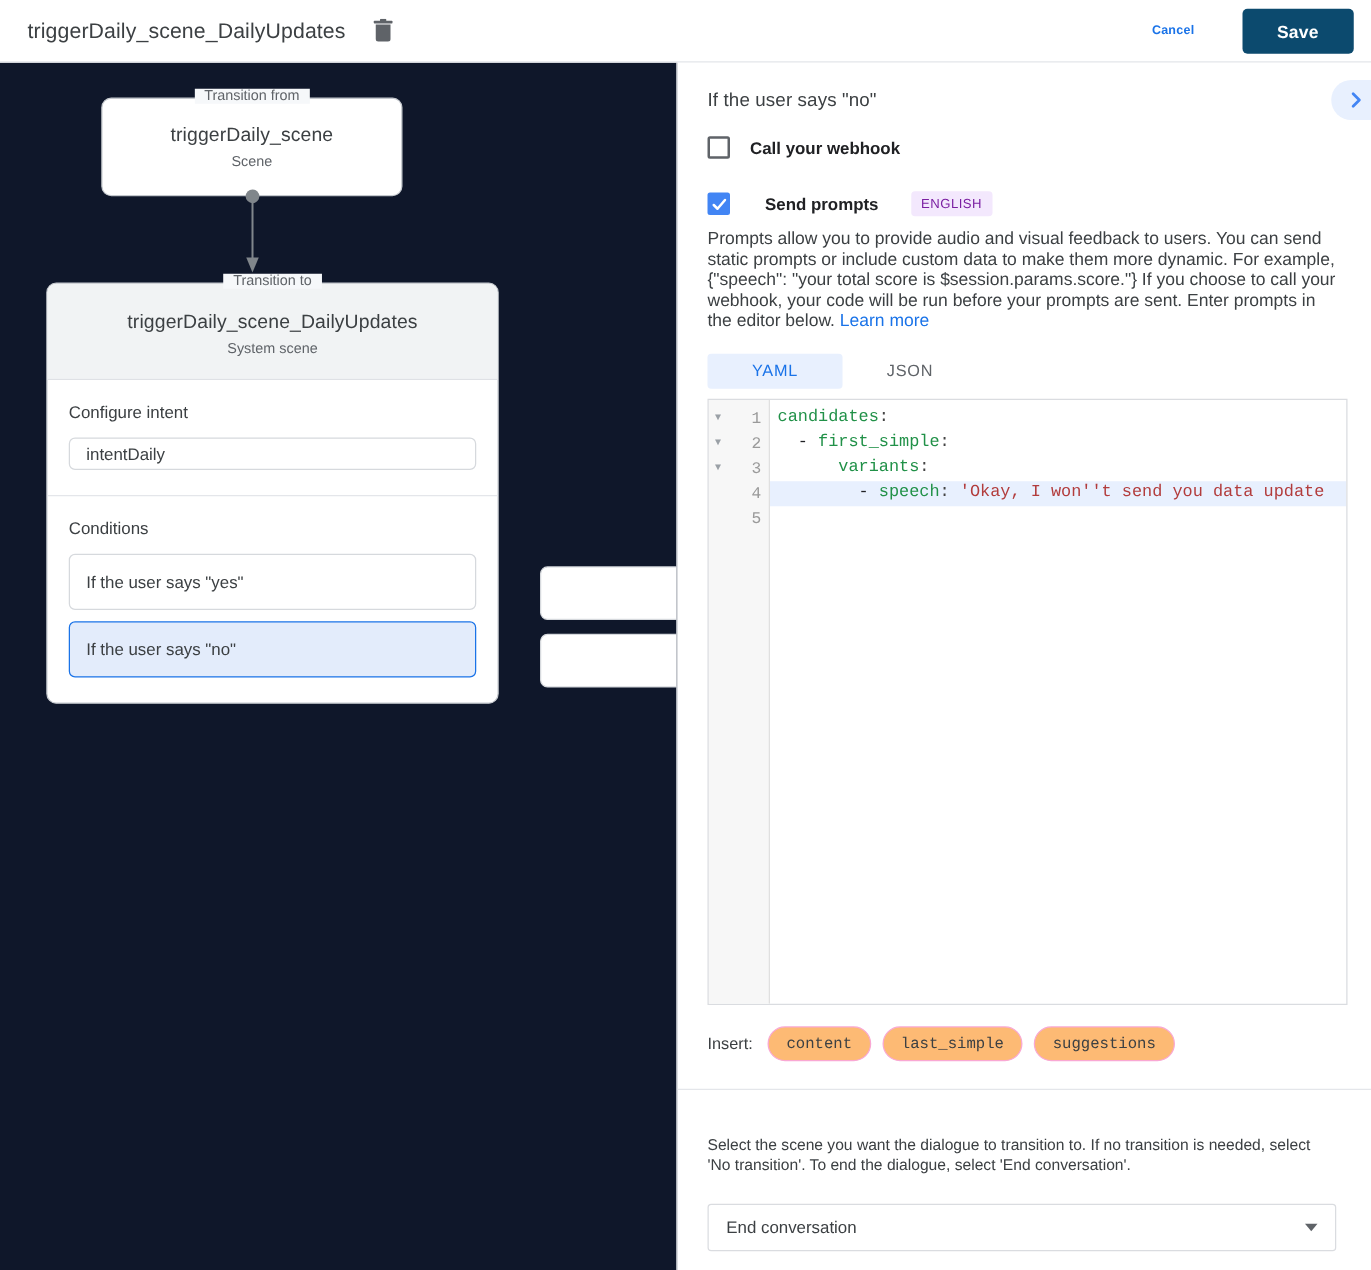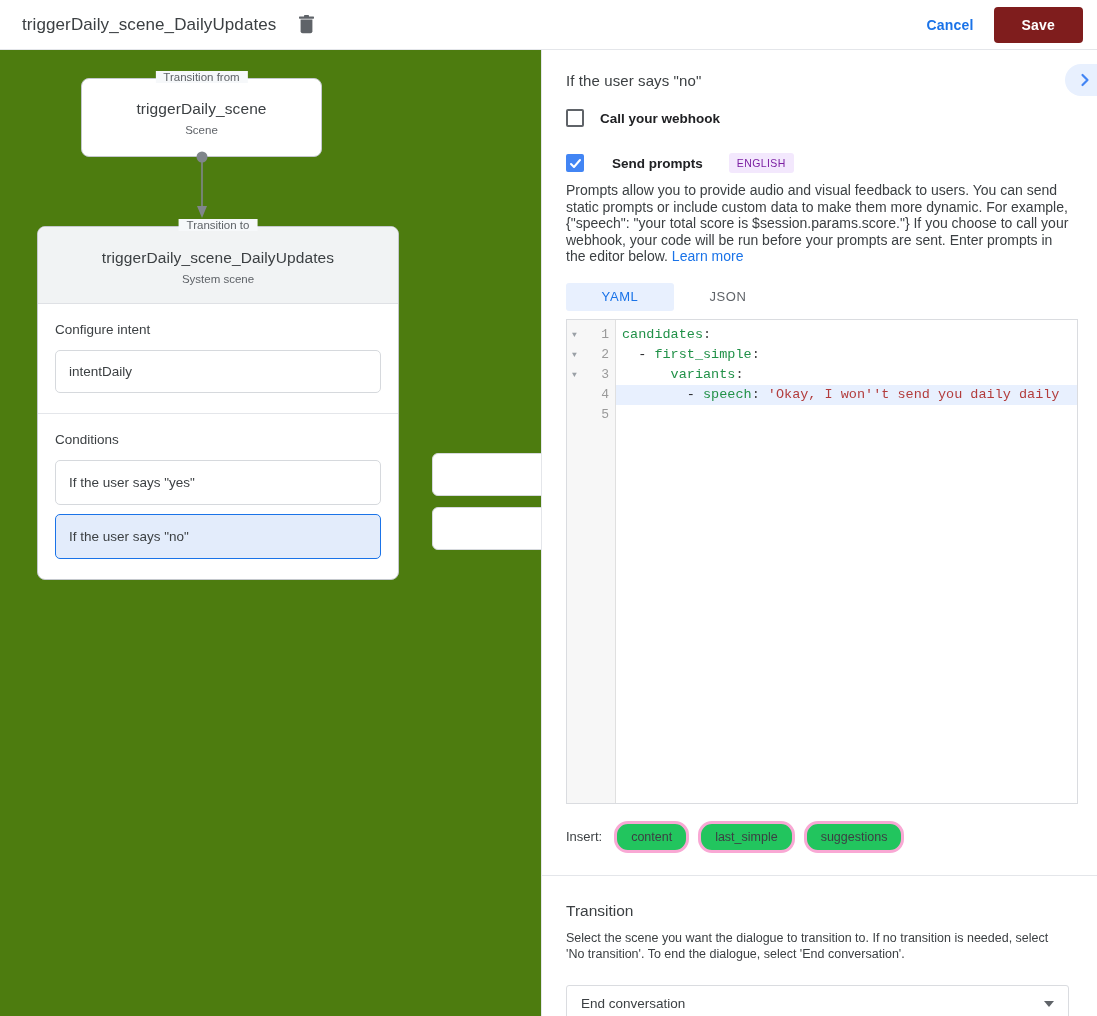--- a/index.html
+++ b/index.html
@@ -45,38 +45,38 @@
     height: 28px;
     display: flex;
     align-items: center;
     justify-content: center;
     border-radius: 50%;
     cursor: pointer;
   }
   .trash-btn svg { display: block; }
   .topbar-spacer { flex: 1; }
   .cancel-btn {
-    font-size: 14px;
+    font-size: 10px;
     font-weight: bold;
     color: #1a73e8;
     background: none;
     border: none;
     padding: 8px 14px;
     border-radius: 4px;
     cursor: pointer;
     letter-spacing: .2px;
     font-family: "Liberation Sans", sans-serif;
     text-align: center;
   }
   .save-btn {
-    margin-left: 6px;
+    margin-left: 24px;
     font-size: 14px;
     font-weight: bold;
     color: #fff;
-    background: #7f1d1d;
+    background: #0c4a6e;
     border: none;
     padding: 10px 28px;
     border-radius: 4px;
     cursor: pointer;
     letter-spacing: .2px;
     font-family: "Liberation Sans", sans-serif;
   }
 
   
   .body-split {
@@ -84,21 +84,21 @@
     top: 50px;
     left: 0;
     right: 0;
     bottom: 0;
     display: flex;
   }
 
   
   .canvas {
     width: 541px;
-    background: #4d7c0f;
+    background: #0f172a;
     border-right: 1px solid #e4e6ea;
     position: relative;
     overflow: hidden;
     flex: none;
   }
 
   .fieldset {
     position: absolute;
     border: 1px solid #c4c8cd;
     border-radius: 8px;
@@ -169,21 +169,21 @@
   }
   .section:last-child { border-bottom: none; }
   .section-label {
     font-size: 13.5px;
     color: #3c4043;
     margin-bottom: 13px;
   }
   .field-box {
     border: 1px solid #d6d9dd;
     border-radius: 5px;
-    height: 43px;
+    height: 26px;
     display: flex;
     align-items: center;
     padding: 0 13px;
     font-size: 13.5px;
     color: #3c4043;
     background: #fff;
     box-sizing: border-box;
     cursor: pointer;
   }
   .cond-box {
@@ -389,32 +389,32 @@
     align-items: center;
     padding: 0 24px;
     margin-top: 17px;
   }
   .insert-label {
     font-size: 13px;
     color: #3c4043;
     margin-right: 12px;
   }
   .chip {
-    border: 3px solid #f9a8d4;
+    border: 1px solid #f9a8d4;
     border-radius: 14px;
     height: 26px;
     padding: 0 14px;
     display: flex;
     align-items: center;
     font-size: 12.5px;
     color: #3c4043;
     margin-right: 9px;
     cursor: pointer;
-    background: #22c55e;
-    font-family: Liberation Sans, sans-serif;
+    background: #fdba74;
+    font-family: Liberation Mono, monospace;
   }
 
   .divider {
     margin-top: 22px;
     border-top: 1px solid #e4e6ea;
   }
 
   .transition-sec { padding: 26px 24px 0 24px; }
   .transition-title {
     font-size: 15.5px;
@@ -568,36 +568,35 @@
                 <span>4</span>
               </div>
             <div class="gutter-row">
                 <span>5</span>
               </div>
           </div>
           <div class="code">
             <div class="code-line"><span></span><span class="tok-key">candidates</span><span class="tok-punc">:</span><span class="tok-str"></span></div>
             <div class="code-line"><span>  - </span><span class="tok-key">first_simple</span><span class="tok-punc">:</span><span class="tok-str"></span></div>
             <div class="code-line"><span>      </span><span class="tok-key">variants</span><span class="tok-punc">:</span><span class="tok-str"></span></div>
-            <div class="code-line active"><span>        - </span><span class="tok-key">speech</span><span class="tok-punc">: </span><span class="tok-str">'Okay, I won''t send you daily daily</span></div>
+            <div class="code-line active"><span>        - </span><span class="tok-key">speech</span><span class="tok-punc">: </span><span class="tok-str">'Okay, I won''t send you data update</span></div>
             <div class="code-line"><span></span></div>
           </div>
         </div>
 
         <div class="insert-row">
           <div class="insert-label">Insert:</div>
           <div class="chip">content</div>
           <div class="chip">last_simple</div>
           <div class="chip">suggestions</div>
         </div>
 
         <div class="divider"></div>
 
         <div class="transition-sec">
-          <div class="transition-title">Transition</div>
           <div class="transition-desc">Select the scene you want the dialogue to transition to. If no transition is needed, select 'No transition'. To end the dialogue, select 'End conversation'.</div>
           <div class="select-box">
             <span>End conversation</span>
             <span class="caret"></span>
           </div>
         </div>
 
       </div>
     </div>
   </div>

